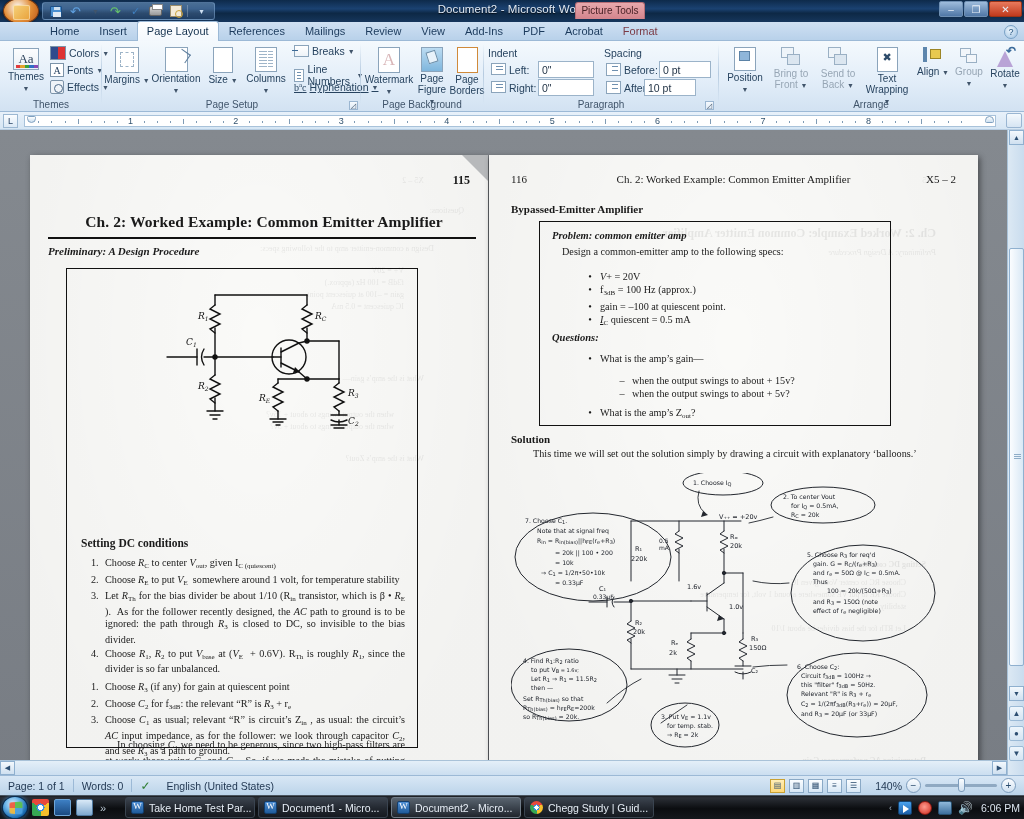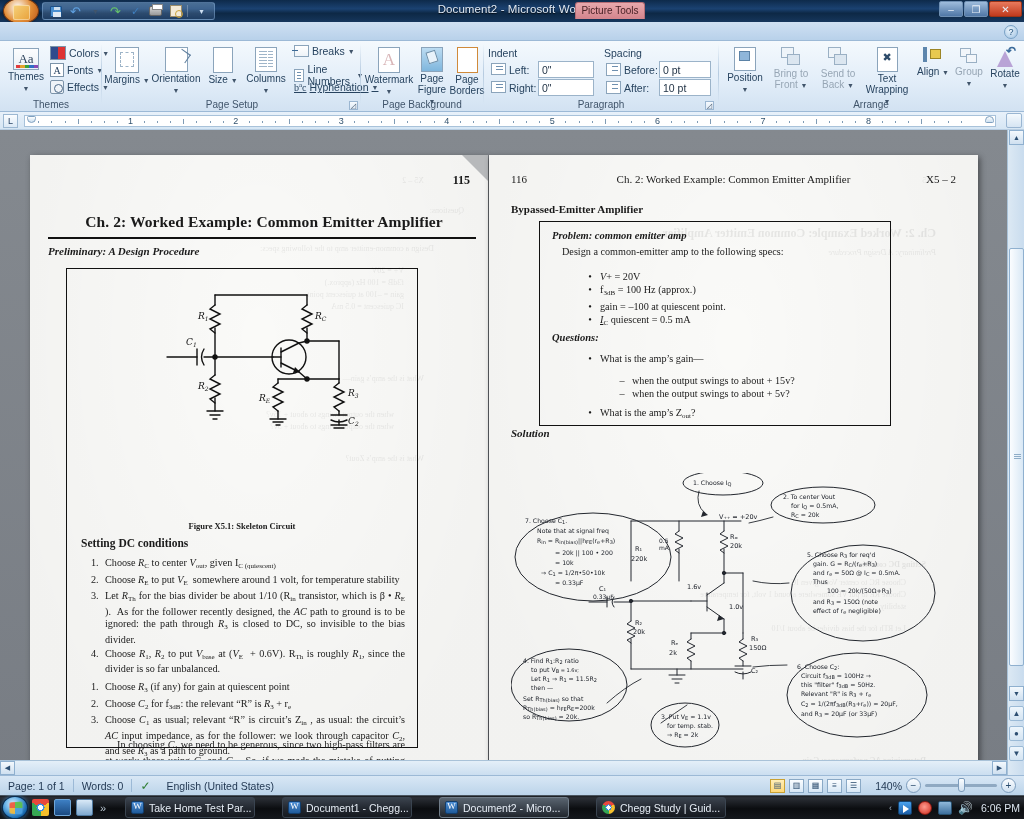--- a/index.html
+++ b/index.html
@@ -282,21 +282,21 @@
   .hdr-r{position:absolute; left:22px; right:22px; top:18px; display:flex; justify-content:space-between;
          font-size:11px; align-items:baseline;}
   .hdr-r .ctr{position:absolute; left:0; right:0; text-align:center; font-size:11px;}
   .sub-r{position:absolute; left:22px; top:48px; font-size:11px; font-weight:bold;}
   .problembox{position:absolute; left:50px; top:66px; width:352px; height:205px; border:1.5px solid #111;}
   .pb-title{position:absolute; left:12px; top:8px; font-weight:bold; font-style:italic; font-size:10.5px;}
   .pb-lead{position:absolute; left:22px; top:24px; font-size:10.2px;}
   .bul{position:absolute; font-size:10.2px; line-height:13px;}
   .bul .bi{display:flex;}
   .bul .bd{width:20px;flex:none;text-align:center;}
-  .sol-h{position:absolute; left:22px; top:272px; font-style:italic; font-weight:bold; font-size:11px;}
+  .sol-h{position:absolute; left:22px; top:278px; font-weight:bold; font-size:11px;}
   .sol-p{position:absolute; left:22px; right:22px; top:292px; font-size:10.2px; line-height:13px; text-align:justify; text-indent:22px;}
   .figcap-r{position:absolute; left:0; right:0; bottom:42px; text-align:center; font-size:8.5px; font-weight:bold;}
   .handwrite{font-family:"DejaVu Sans", sans-serif; font-size:6.5px; color:#20242c; line-height:8px;}
 
   
   .statusbar{
     position:absolute; left:0; top:775px; width:1024px; height:20px;
     background:linear-gradient(to bottom,#d8e7f5,#bcd4ea);
     border-top:1px solid #9cb9d6;
     display:flex; align-items:center; font-size:10.5px; color:#1f3category;
@@ -408,20 +408,33 @@
   <div class="ctx-tab-label">Picture Tools</div>
 
   <div class="win-btns">
     <div class="wb">–</div>
     <div class="wb">❐</div>
     <div class="wb close">✕</div>
   </div>
 </div>
 
 <div class="tabstrip">
+  <div class="tabs">
+    <div class="tab">Home</div>
+    <div class="tab">Insert</div>
+    <div class="tab active">Page Layout</div>
+    <div class="tab">References</div>
+    <div class="tab">Mailings</div>
+    <div class="tab">Review</div>
+    <div class="tab">View</div>
+    <div class="tab">Add-Ins</div>
+    <div class="tab">PDF</div>
+    <div class="tab">Acrobat</div>
+    <div class="tab ctx">Format</div>
+  </div>
   <div class="help-icon">?</div>
 </div>
 
 <div class="ribbon">
 
   <div class="rgroup" style="left:2px;width:98px;">
     <div class="gbody">
       <div class="bigbtn" style="left:2px;top:4px;width:44px;">
         <span class="gl ic ic-themes">Aa</span>
         <span>Themes</span>
@@ -523,21 +536,21 @@
       <span class="ic ic-indent" style="position:absolute;left:5px;top:39px;"></span>
       <div class="flabel" style="left:23px;top:40px;">Right:</div>
       <div class="spinbox" style="left:52px;top:37px;width:56px;">0"</div>
 
       <span class="ic ic-spacing" style="position:absolute;left:120px;top:21px;"></span>
       <div class="flabel" style="left:138px;top:22px;">Before:</div>
       <div class="spinbox" style="left:173px;top:19px;width:52px;">0 pt</div>
 
       <span class="ic ic-spacing" style="position:absolute;left:120px;top:39px;"></span>
       <div class="flabel" style="left:138px;top:40px;">After:</div>
-      <div class="spinbox" style="left:173px;top:37px;width:52px;">10 pt</div>
+      <div class="spinbox" style="left:158px;top:37px;width:52px;">10 pt</div>
     </div>
     <div class="gtitle">Paragraph</div>
     <div class="dialoglauncher" style="right:2px;">◿</div>
   </div>
   <div class="gdiv" style="left:718px;"></div>
 
   <div class="rgroup" style="left:721px;width:300px;">
     <div class="gbody">
       <div class="bigbtn" style="left:2px;top:3px;width:44px;">
         <span class="gl ic ic-position"></span>
@@ -759,21 +772,20 @@
             <text x="131" y="40">R<tspan font-size="6" dy="2">1</tspan></text>
             <text x="248" y="40">R<tspan font-size="6" dy="2">C</tspan></text>
             <text x="119" y="66">C<tspan font-size="6" dy="2">1</tspan></text>
             <text x="131" y="110">R<tspan font-size="6" dy="2">2</tspan></text>
             <text x="192" y="122">R<tspan font-size="6" dy="2">E</tspan></text>
             <text x="281" y="117">R<tspan font-size="6" dy="2">3</tspan></text>
             <text x="281" y="145">C<tspan font-size="6" dy="2">2</tspan></text>
           </g>
         </svg>
 
-        <div class="figcap-l">Figure X5.1: Skeleton Circuit</div>
 
         <div class="sec-h" style="left:14px;top:268px;">Setting DC conditions</div>
 
         <div class="numlist" style="left:14px;right:12px;top:288px;">
           <div class="li">
               <span class="n">1.</span>
               <span class="t">Choose <i class="v">R</i><sub>C</sub> to center <i class="v">V</i><sub>out</sub>, given I<sub>C (quiescent)</sub></span>
             </div>
           <div class="li">
               <span class="n">2.</span>
@@ -877,20 +889,21 @@
         </div>
         <div class="bul" style="left:40px;right:12px;top:184px;">
           <div class="bi">
               <span class="bd">•</span>
               <span>What is the amp’s Z<sub>out</sub>?</span>
             </div>
         </div>
       </div>
 
       <div class="sol-h">Solution</div>
+      <div class="sol-p">This time we will set out the solution simply by drawing a circuit with explanatory ‘balloons.’</div>
 
       <svg width="440" height="280" viewBox="0 0 440 280" style="position:absolute;left:22px;top:318px;">
         <g stroke="#23272e" stroke-width="1" fill="none" stroke-linecap="round">
 
           <line x1="120" y1="48" x2="230" y2="48"></line>
           <line x1="120" y1="48" x2="120" y2="108"></line>
           <line x1="168" y1="48" x2="168" y2="58"></line>
           <path d="M168 58 l-4 3 l8 4 l-8 4 l8 4 l-8 4 l4 3"></path>
           <line x1="168" y1="76" x2="168" y2="108"></line>
           <line x1="213" y1="48" x2="213" y2="58"></line>
@@ -1063,28 +1076,28 @@
       <div class="flag"></div>
     </div>
 
   <div class="qlaunch">
     <div class="ql chrome"></div>
     <div class="ql show"></div>
     <div class="ql mail"></div>
     <div class="ql-more">»</div>
   </div>
 
-  <div style="position:absolute;left:125px;top:1px;display:flex;align-items:center;gap:24px;">
+  <div style="position:absolute;left:125px;top:1px;display:flex;align-items:center;">
     <div class="tbtn">
       <span class="ti word"></span>
       <span>Take Home Test Par...</span>
     </div>
     <div class="tbtn">
       <span class="ti word"></span>
-      <span>Document1 - Chegg...</span>
+      <span>Document1 - Micro...</span>
     </div>
     <div class="tbtn active">
       <span class="ti word"></span>
       <span>Document2 - Micro...</span>
     </div>
     <div class="tbtn">
       <span class="ti chrome"></span>
       <span>Chegg Study | Guid...</span>
     </div>
   </div>

